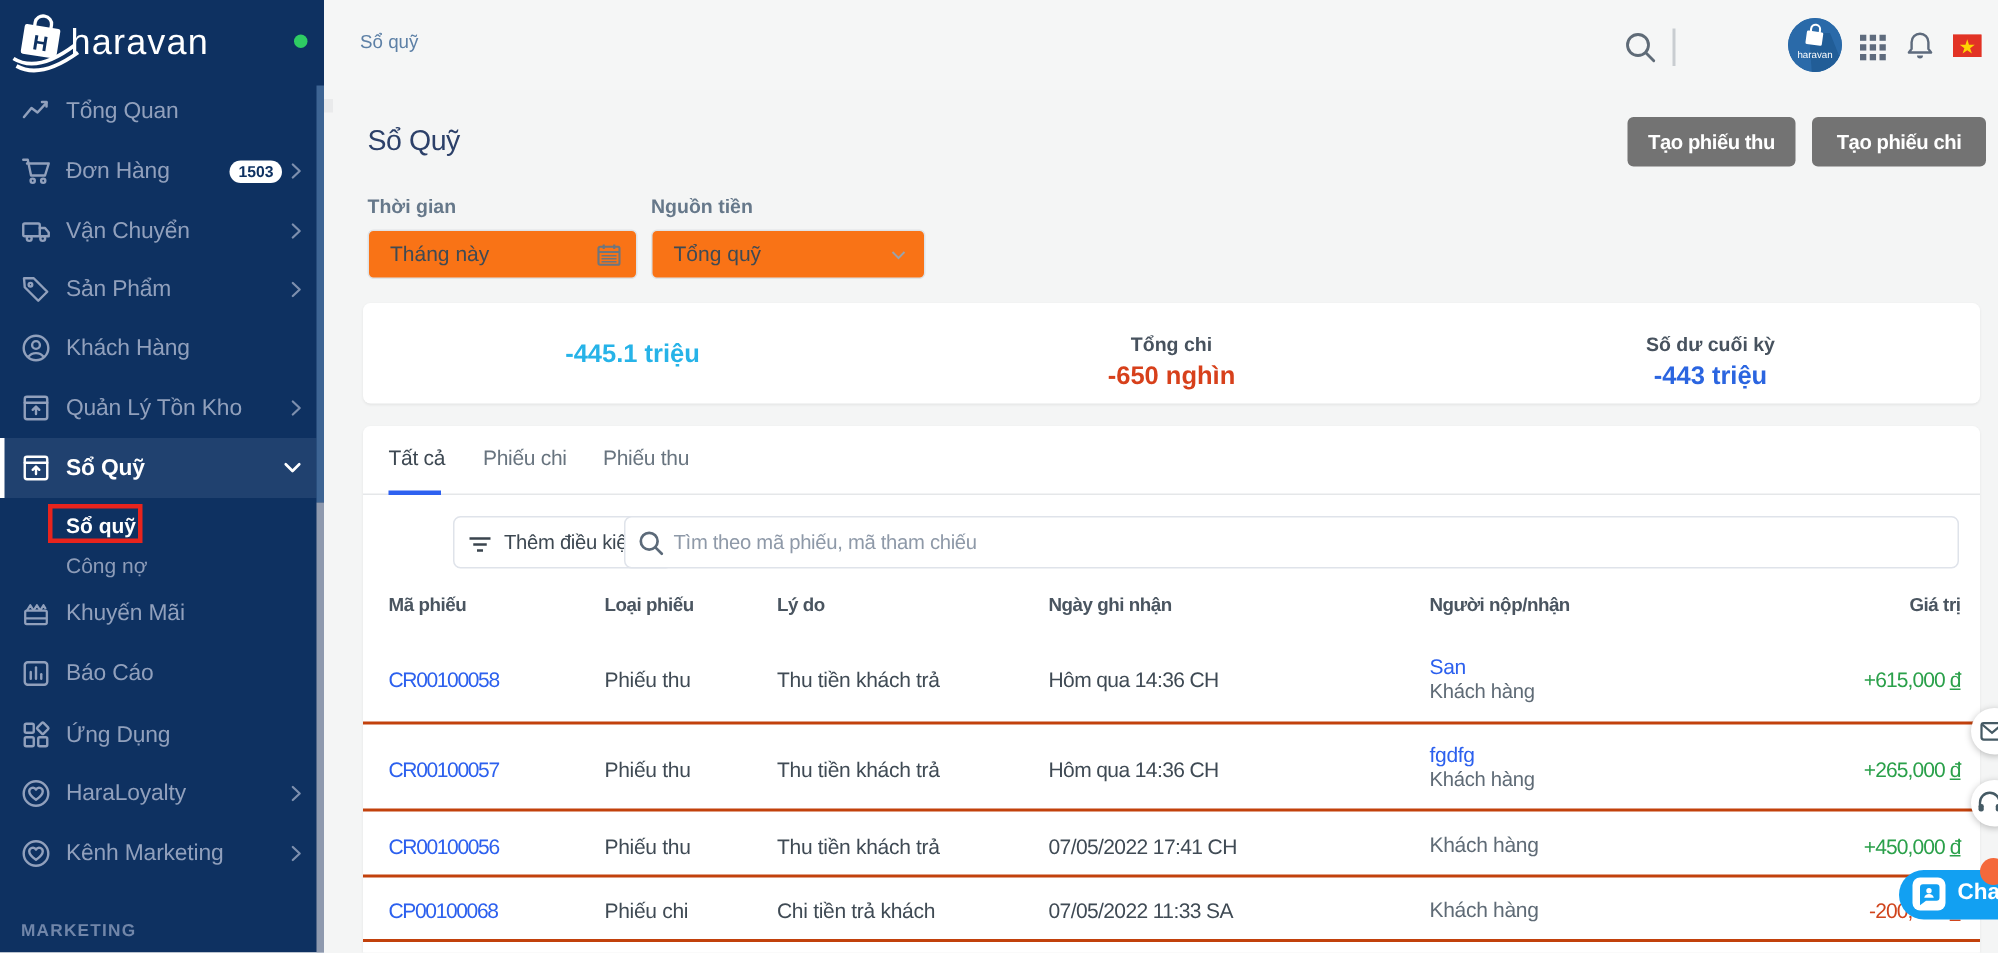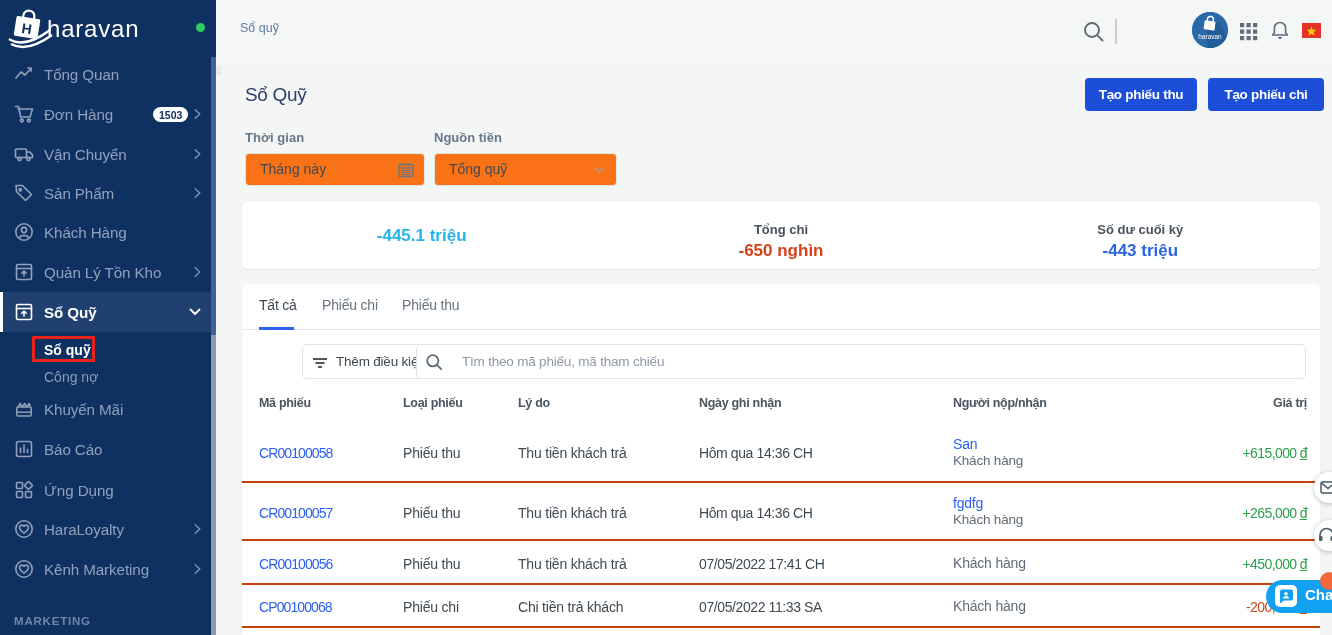--- a/index.html
+++ b/index.html
@@ -28,41 +28,41 @@
 
   
   #topbar { position:absolute; left:216px; top:0; width:1116px; height:60px; background:#f5f6f6; }
   .crumb { position:absolute; left:24px; top:21px; font-size:12.5px; color:#5d80a6; }
   .tb-divider { position:absolute; left:899px; top:19px; width:2px; height:25px; background:#c9cdd1; }
   .avatar { position:absolute; left:976px; top:12px; width:36px; height:36px; border-radius:50%; background:#2a6aa9; overflow:hidden; }
   .flag { position:absolute; left:1086px; top:23px; width:19px; height:15px; background:#e23325; }
 
   
   h1.title { position:absolute; left:245px; top:84px; font-size:19px; font-weight:400; letter-spacing:-0.3px; color:#2c4069; }
-  .btn { position:absolute; top:78px; height:33px; background:#1d4ed8; border-radius:4px; color:#fff; font-size:13.5px; letter-spacing:-0.3px; font-weight:bold; text-align:center; line-height:33px; }
+  .btn { position:absolute; top:78px; height:33px; background:#737373; border-radius:4px; color:#fff; font-size:13.5px; letter-spacing:-0.3px; font-weight:bold; text-align:center; line-height:33px; }
   .btn1 { left:1085px; width:112px; }
   .btn2 { left:1208px; width:116px; }
   .flabel { position:absolute; top:130px; font-size:13px; font-weight:bold; color:#66788a; }
   .fbox { position:absolute; top:153px; height:33px; background:#f97316; border:1px solid #dfe3e7; border-radius:4px; font-size:14px; color:#3f4a54; line-height:31px; padding-left:14px; }
 
   .card { position:absolute; left:242px; width:1078px; background:#fff; border-radius:5px; box-shadow:0 1px 2px rgba(0,0,0,0.07); }
   #stats { top:202px; height:67px; display:flex; }
   #stats .cell { flex:1; text-align:center; padding-top:20px; }
   #stats .lbl { font-size:13px; font-weight:bold; color:#47525e; }
   #stats .val { font-size:17px; font-weight:bold; margin-top:4px; }
 
   #tablecard { top:284px; height:360px; border-radius:5px 5px 0 0; }
   .tabs { position:absolute; left:0; top:0; width:100%; height:46px; border-bottom:1px solid #e5e7e9; }
   .tab { position:absolute; top:0; height:46px; line-height:42px; font-size:14px; letter-spacing:-0.2px; color:#68747f; }
   .tab.on { color:#3d4852; }
   .tab-underline { position:absolute; left:17px; top:43px; width:35px; height:3px; background:#2e61f0; }
   .filterbtn { position:absolute; left:17px; top:60px; width:147px; height:35px; border:1px solid #dfe3ea; border-radius:5px; background:#fff;margin-left:43px; }
   .filterbtn span { position:absolute; left:33px; top:9px; font-size:13.5px; letter-spacing:-0.2px; color:#3d4852; white-space:nowrap; }
   .searchbox { position:absolute; left:174px; top:60px; width:890px; height:35px; border:1px solid #dfe3ea; border-radius:5px; background:#fff; }
-  .searchbox span { position:absolute; left:45px; top:9px; font-size:13.5px; letter-spacing:-0.2px; color:#8e99a8; }
+  .searchbox span { position:absolute; left:32px; top:9px; font-size:13.5px; letter-spacing:-0.2px; color:#8e99a8; }
 
   .th { position:absolute; top:112px; font-size:12.5px; font-weight:bold; color:#4a5560; letter-spacing:-0.3px; }
   .row { position:absolute; left:0; width:100%; border-bottom:2px solid #c2410c; }
   .td { position:absolute; font-size:14px; color:#3f4a54; white-space:nowrap; letter-spacing:-0.2px; }
   .link { color:#2c60ee; }
   .c-person { line-height:15.5px; } .c-code { left:17px; letter-spacing:-0.9px; } .c-type { left:161px; } .c-reason { left:276px; } .c-date { left:457px; letter-spacing:-0.4px; } .c-person { left:711px; }
   .c-val { right:13px; text-align:right; font-weight:normal; letter-spacing:-0.6px; }
   .pos { color:#2aa04a; } .neg { color:#d0451d; }
   .sub-gray { color:#5f6b76; }
 

